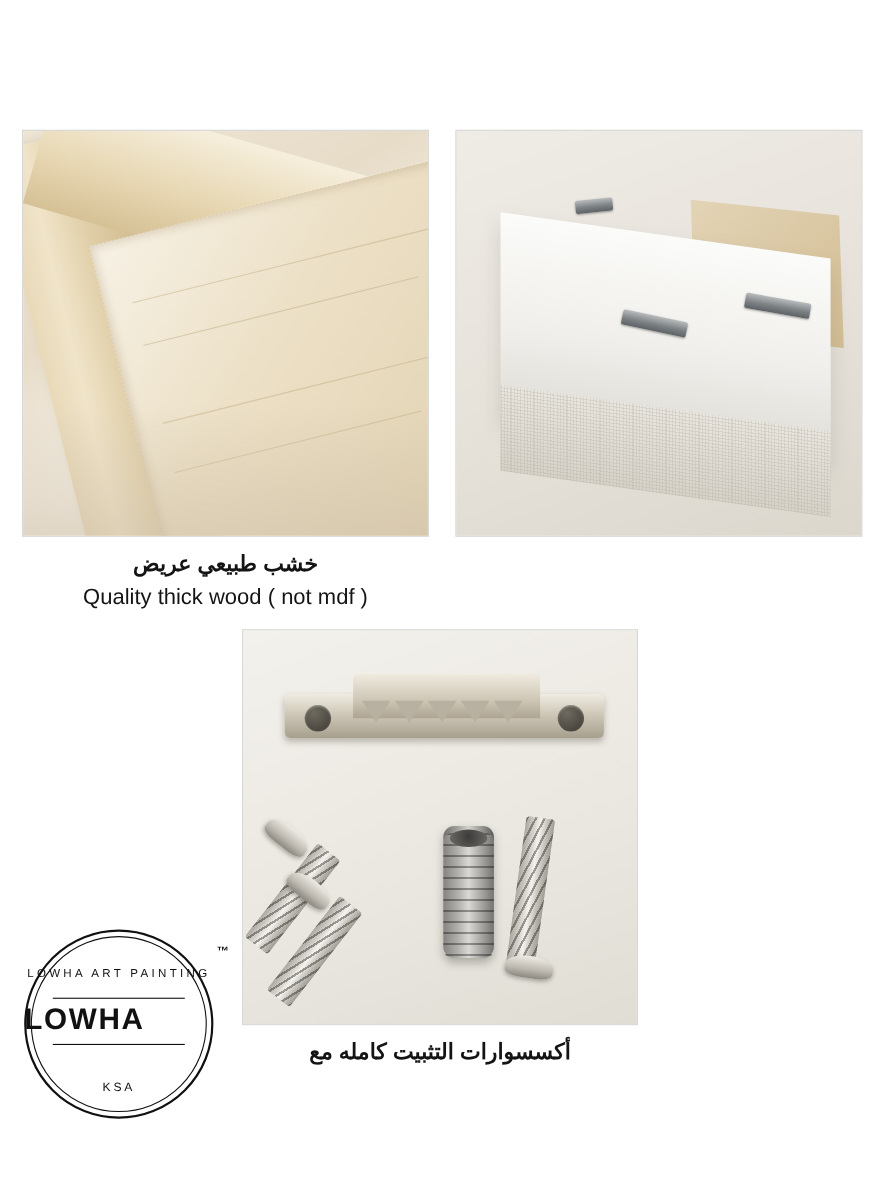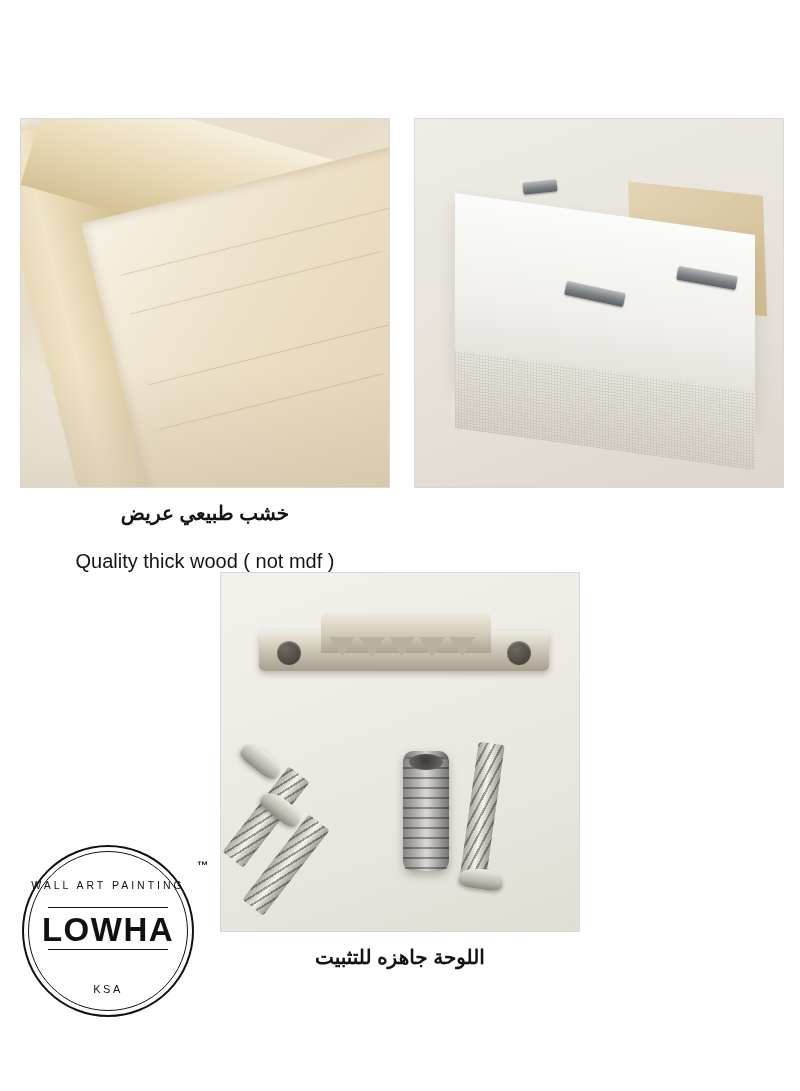--- a/index.html
+++ b/index.html
@@ -228,21 +228,21 @@
     font-size: 20px;
     line-height: 30px;
     direction: rtl;
     font-weight: 700;
     color: #141414;
   }
   .caption .en {
     font-size: 20px;
     line-height: 30px;
     color: #141414;
-    margin-top: 18px;
+    margin-top: 0;
   }
 
   .bottom-block {
     position: absolute;
     left: 220px;
     top: 572px;
     width: 360px;
     display: flex;
     flex-direction: column;
     align-items: center;
@@ -268,22 +268,22 @@
   .logo-ring-inner {
     position: absolute;
     inset: 6px;
     border: 1px solid #111;
     border-radius: 50%;
   }
   .logo-word {
     position: absolute;
     left: 0; right: 0;
     top: 66px;
-    text-align: center;
-    font-size: 33px;
+    text-align: left;
+    font-size: 27px;
     font-weight: 700;
     letter-spacing: 1.5px;
     color: #111;
   }
   .logo-rule {
     position: absolute;
     left: 26px; right: 26px;
     height: 1px;
     background: #111;
   }
@@ -392,28 +392,28 @@
 
       <div>
         <div class="screw" style="left:248px;top:170px;transform:rotate(8deg);height:140px;">
           <div class="screw-threads"></div>
         </div>
         <div class="screw-head" style="left:238px;top:296px;transform:rotate(8deg);"></div>
       </div>
     </div>
 
     <div class="caption">
-      <div class="ar">اللوحة جاهزه للتثبيت</div>
+      <div class="ar">أكسسوارات التثبيت كامله مع</div>
     </div>
   </div>
 
   <div class="logo">
     <div class="logo-ring"></div>
     <div class="logo-ring-inner"></div>
-    <div class="logo-arc">WALL ART PAINTING</div>
+    <div class="logo-arc">LOWHA ART PAINTING</div>
     <div class="logo-rule top"></div>
     <div class="logo-word">LOWHA</div>
     <div class="logo-rule bot"></div>
     <div class="logo-ksa">KSA</div>
     <div class="logo-tm">™</div>
   </div>
 
 </div>
 
 </body></html>

